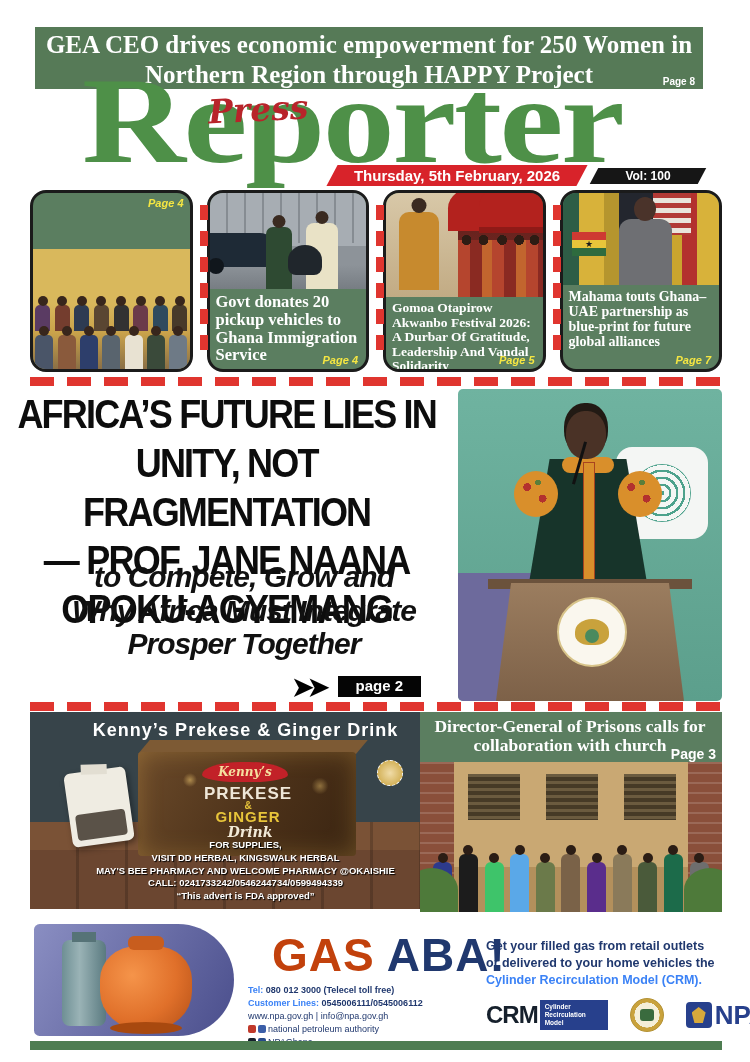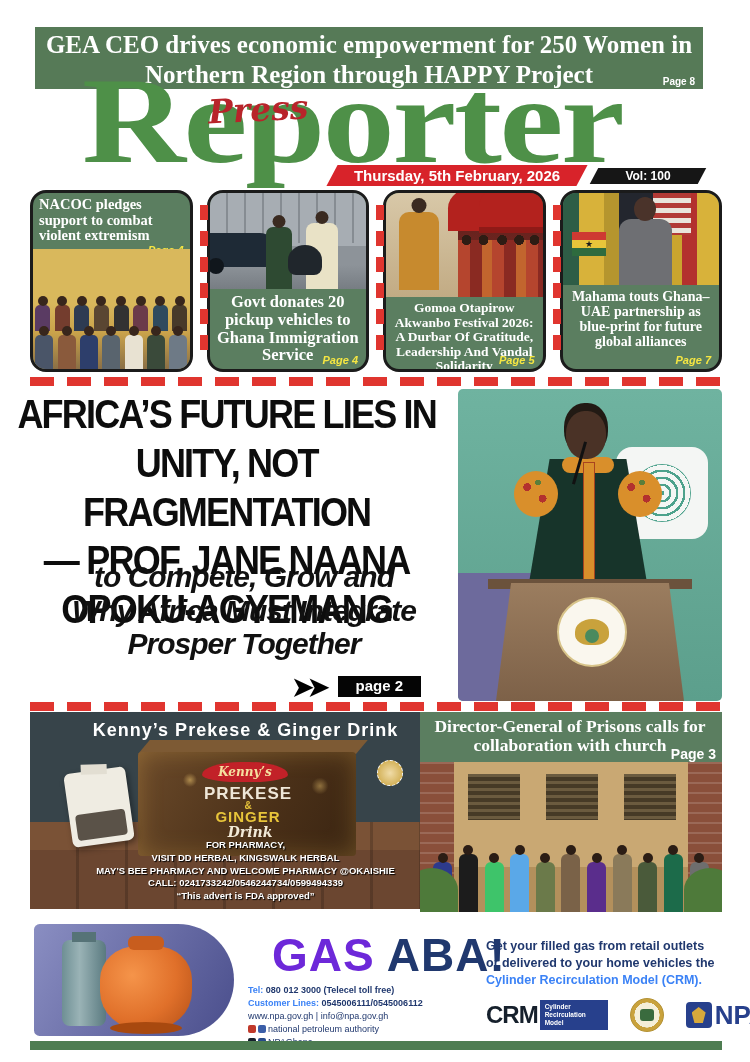--- a/index.html
+++ b/index.html
@@ -28,21 +28,21 @@
     transform:skewX(-28deg);z-index:4;}
   .volbar span{display:block;transform:skewX(28deg);color:#fff;font-weight:bold;font-size:12px;
     text-align:center;line-height:16px;}
 
   
   .thumbs{position:absolute;left:30px;top:190px;width:692px;height:182px;display:flex;gap:14px;}
   .card{position:relative;flex:1 1 0;border:3px solid #1b1b1b;border-radius:16px;background:#5b7e60;
     overflow:hidden;display:flex;flex-direction:column;}
   .vsep{position:absolute;width:8px;height:152px;top:205px;
     background:repeating-linear-gradient(to bottom,#e0352f 0 15px,transparent 15px 26px);}
-  .card-title{color:#fff;font-family:"Liberation Serif", serif;font-weight:bold;text-align:center;
+  .card-title{color:#fff;font-family:"Liberation Serif", serif;font-weight:bold;
     line-height:1.08;padding:4px 6px 2px 6px;position:relative;}
   .card-page{position:absolute;right:8px;bottom:2px;color:#f5e642;font-weight:bold;font-style:italic;
     font-size:11px;font-family:"Liberation Sans",sans-serif;}
   .c1-title{font-size:14.5px;text-align:left;height:50px;}
   .c1-page{position:static;display:block;text-align:right;margin-top:1px;}
   .c-photo{position:relative;flex:1;overflow:hidden;}
 
   
   .ph1{background:linear-gradient(#d9b85c 0 45%,#c9a24a 70%,#8a6f46);}
   .row-people{position:absolute;left:0;width:100%;display:flex;justify-content:space-around;}
@@ -229,21 +229,21 @@
   .cyl-old{position:absolute;left:28px;top:16px;width:44px;height:86px;border-radius:8px;
     background:linear-gradient(90deg,#6e8f94,#9ab3b6 40%,#5a7a80);}
   .cyl-old::before{content:"";position:absolute;left:10px;top:-8px;width:24px;height:10px;background:#567377;}
   .cyl-new{position:absolute;left:66px;top:22px;width:92px;height:84px;border-radius:40% 40% 46% 46%;
     background:radial-gradient(circle at 35% 35%,#f5944a,#e0702a 55%,#b34f16);}
   .cyl-new::before{content:"";position:absolute;left:28px;top:-10px;width:36px;height:14px;
     border-radius:6px;background:#c85d1e;}
   .cyl-new::after{content:"";position:absolute;left:10px;bottom:-4px;width:72px;height:12px;
     border-radius:50%;background:#a8490f;}
   .gas-head{position:absolute;left:242px;top:8px;font-weight:800;font-size:46px;letter-spacing:1px;}
-  .gas-word{color:#6d28d9;text-align:right;} .aba-word{color:#20386e;}
+  .gas-word{color:#c2410c;text-align:right;} .aba-word{color:#20386e;}
   .gas-contact{position:absolute;left:218px;top:64px;font-size:9px;line-height:1.45;color:#20386e;}
   .gold{color:#3b82f6;font-weight:bold;} .navy{color:#20386e;font-weight:bold;}
   .soc{display:inline-block;width:8px;height:8px;border-radius:2px;margin-right:2px;vertical-align:-1px;}
   .soc-f{background:#c0392b}.soc-i{background:#3b5ea8}.soc-t{background:#16202c}.soc-x{background:#274a8a}
   .gas-promo{position:absolute;left:456px;top:18px;font-weight:bold;font-size:12.5px;line-height:1.35;
     color:#20386e;}
   .gas-logos{position:absolute;left:456px;top:78px;display:flex;align-items:center;gap:22px;}
   .crm-lock{display:flex;align-items:center;}
   .crm-txt{font-weight:800;font-size:24px;color:#16202c;letter-spacing:-1px;}
   .crm-box{background:#27408c;color:#fff;font-size:6.5px;line-height:1.25;font-weight:bold;
@@ -277,21 +277,20 @@
     </div>
     <div class="volbar">
       <span>Vol: 100</span>
     </div>
   </div>
 
   <div class="thumbs">
 
     <div class="card">
       <div class="card-title c1-title">
-        <span>NACOC pledges support to combat violent extremism</span>
         <span class="card-page c1-page">Page 4</span>
       </div>
       <div class="c-photo ph1">
         <div class="row-people row-back">
           <div class="person pa1"></div>
             <div class="person pa2"></div>
             <div class="person pa3"></div>
           <div class="person pa4"></div>
             <div class="person pa5"></div>
             <div class="person pa6"></div>
@@ -402,21 +401,21 @@
     <div class="kbox"></div>
     <div class="kbokeh"></div>
     <div class="kribbon">Kenny’s</div>
     <div class="kprekese">PREKESE</div>
     <div class="kamp">&amp;</div>
     <div class="kginger">GINGER</div>
     <div class="kdrink">Drink</div>
     <div class="kbadge"></div>
     <div class="kteabag"></div>
     <div class="ksmall">
-      <span style="display:block">FOR PHARMACY,</span>
+      <span style="display:block">FOR SUPPLIES,</span>
       <span style="display:block">VISIT DD HERBAL, KINGSWALK HERBAL</span>
       <span style="display:block">MAY'S BEE PHARMACY AND WELCOME PHARMACY @OKAISHIE</span>
       <span style="display:block">CALL: 0241733242/0546244734/0599494339</span>
       <span style="display:block">“This advert is FDA approved”</span>
     </div>
   </div>
 
   <div class="prisons">
     <div class="prisons-title">
       <span>Director-General of Prisons calls for collaboration with church</span>

